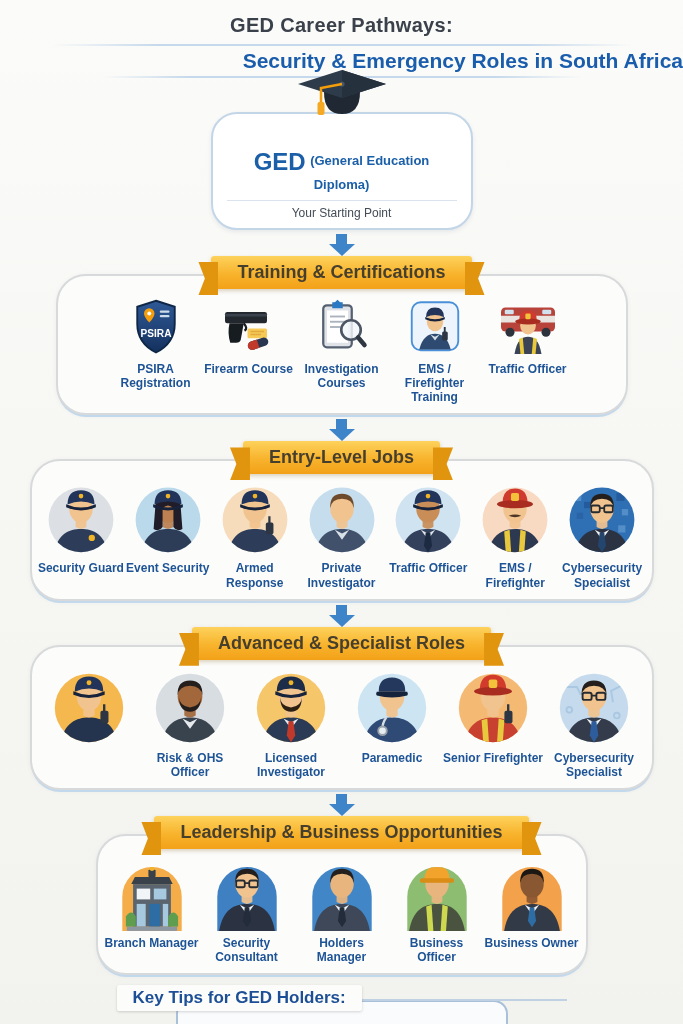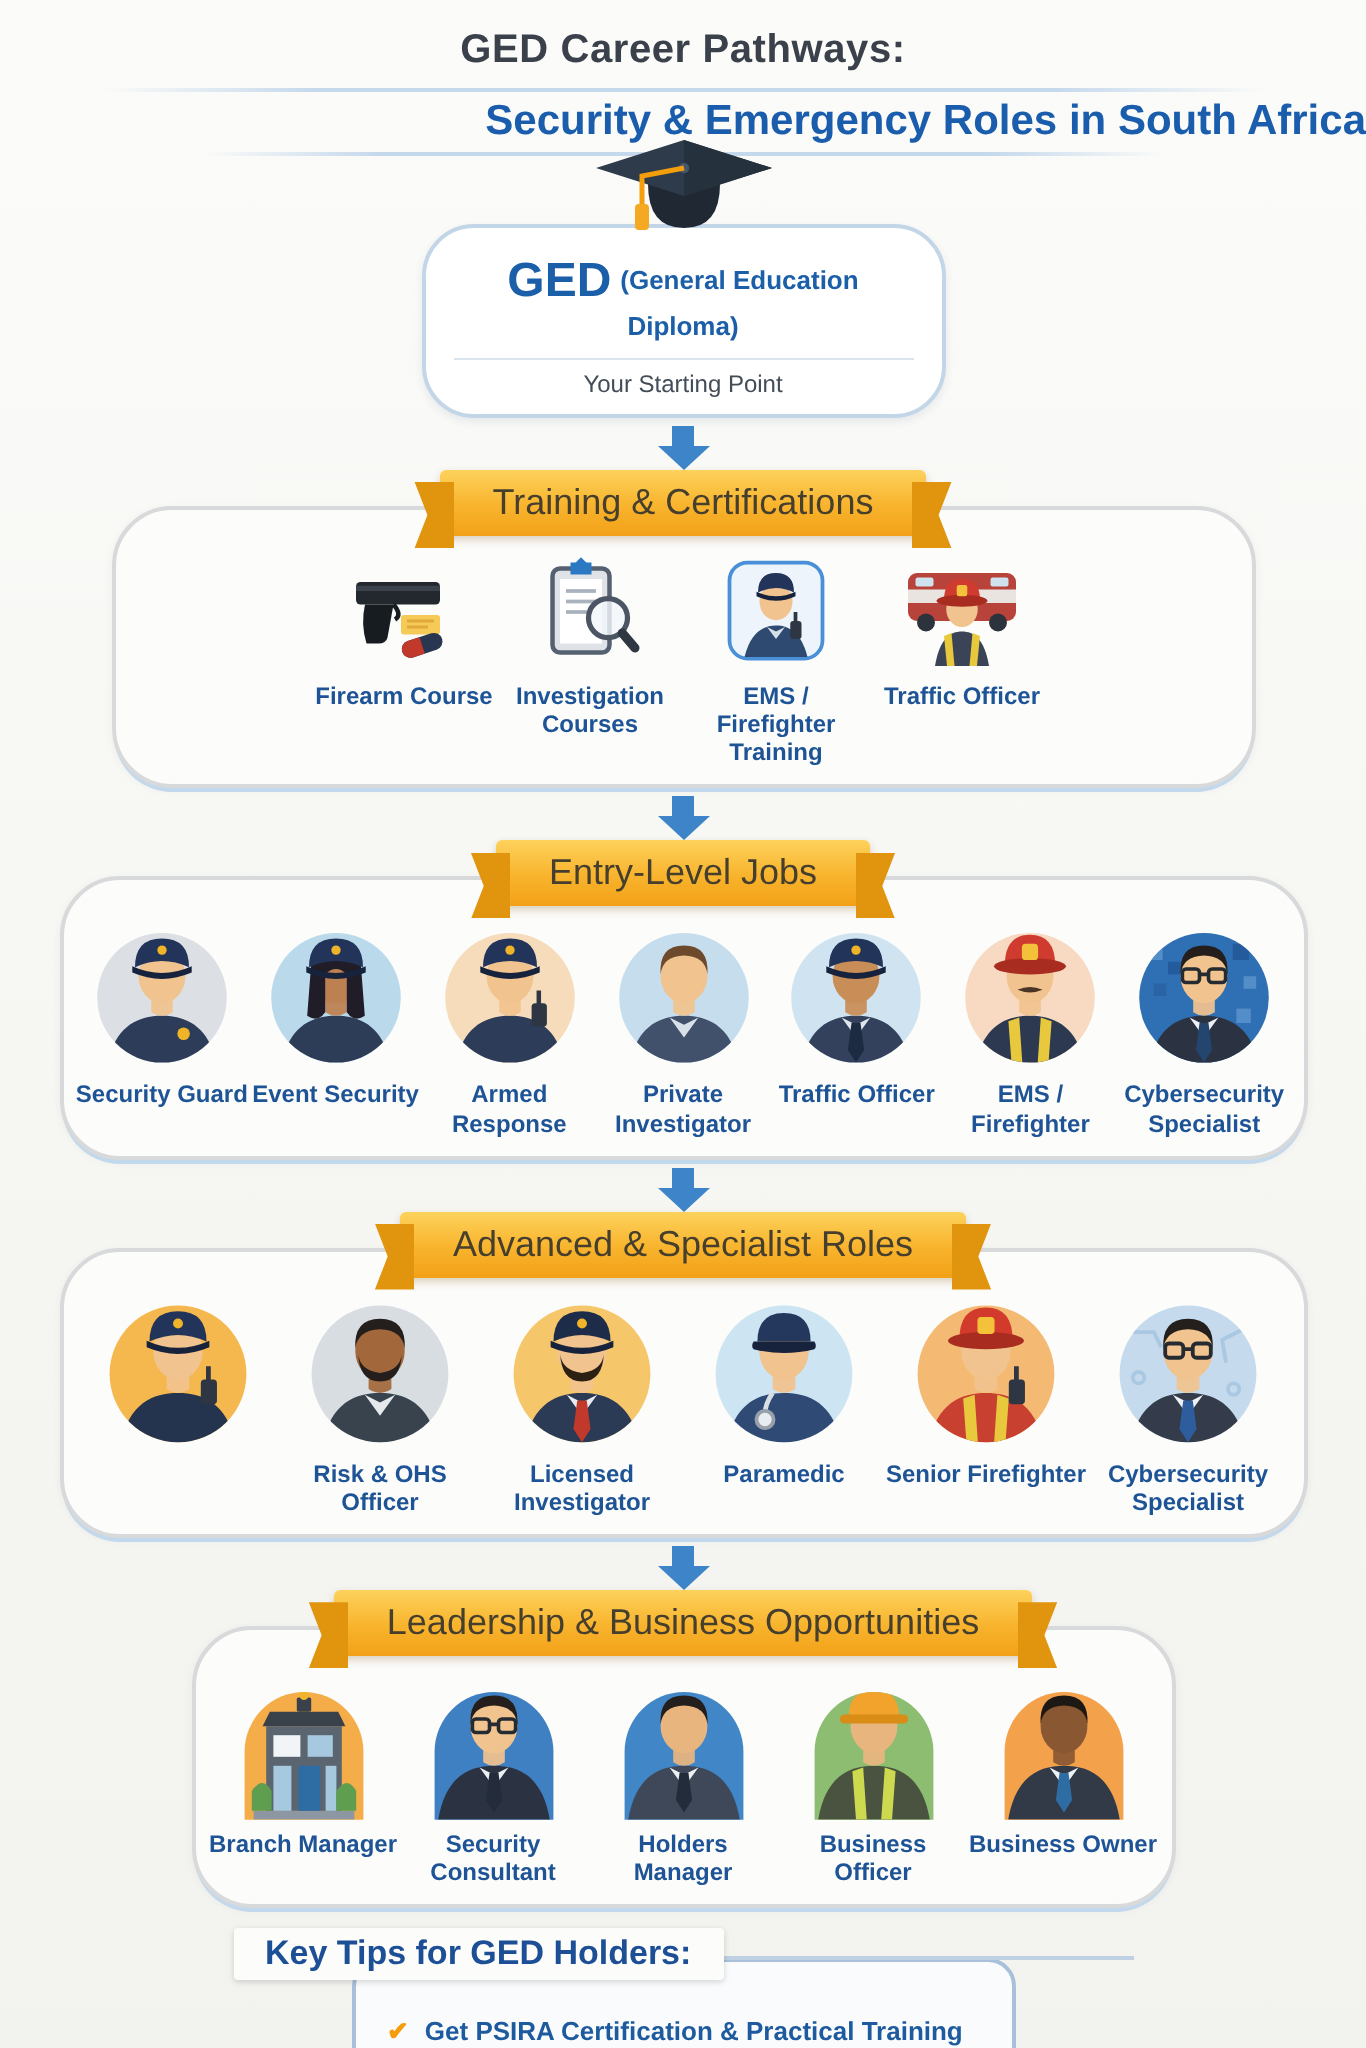--- a/index.html
+++ b/index.html
@@ -7,33 +7,33 @@
   body{font-family:"Liberation Sans",sans-serif;}
   .canvas{position:relative;width:683px;height:1024px;margin:0 auto;overflow:hidden;
     background:linear-gradient(180deg,#fbfbf9 0%,#f6f6f3 55%,#f2f2ef 100%);}
   
   .title{margin-top:8px;text-align:center;font-size:20px;line-height:34px;font-weight:bold;color:#3b414b;letter-spacing:.3px}
   .rule{height:2px;margin:2px auto;background:linear-gradient(90deg,rgba(190,214,235,0),#c6d9ec 18%,#c6d9ec 82%,rgba(190,214,235,0))}
   .rule1{width:580px}.rule2{width:480px}
   .subtitle{text-align:right;font-size:21px;line-height:26px;font-weight:bold;color:#1a5dad}
   
   .start-node{position:relative;width:262px;margin:34px auto 0;background:#ffffff;border:2px solid #c3d6e8;
-    border-radius:26px;padding:5px 14px 8px;text-align:center;box-shadow:0 2px 4px rgba(60,90,130,.10)}
+    border-radius:26px;padding:26px 14px 8px;text-align:center;box-shadow:0 2px 4px rgba(60,90,130,.10)}
   .cap{position:absolute;left:50%;top:-46px;transform:translateX(-50%);width:96px;height:56px}
   .ged-line{color:#1b5fa8;line-height:1.15;margin-top:8px}
   .ged-acro{font-size:24px;font-weight:bold;vertical-align:middle}
   .ged-full{font-size:13px;font-weight:bold;vertical-align:middle}
   .ged-tag{margin-top:6px;padding-top:5px;border-top:1px solid #dbe4ee;font-size:12px;color:#434c57}
   
   .arrowD{width:28px;margin:4px auto 0;display:flex;flex-direction:column;align-items:center}
   .arrowD .shaft{width:11px;height:10px;background:#3d85c8}
   .arrowD .head{width:0;height:0;border-left:13px solid transparent;border-right:13px solid transparent;border-top:12px solid #3d85c8}
   
   .banner-row{text-align:center;position:relative;z-index:3;margin-bottom:-15px}
-  .ribbon{position:relative;z-index:0;display:inline-block;padding:6px 26px;font-size:18px;font-weight:normal;color:#473f2d;
+  .ribbon{position:relative;z-index:0;display:inline-block;padding:6px 26px;font-size:18px;font-weight:bold;color:#473f2d;
     background:linear-gradient(180deg,#fdd25c 0%,#f8b32c 55%,#f2a118 100%);border-radius:3px;box-shadow:0 2px 4px rgba(120,80,0,.25)}
   .ribbon::before,.ribbon::after{content:"";position:absolute;top:6px;width:20px;height:100%;background:#e1950f;z-index:-1}
   .ribbon::before{left:-13px;clip-path:polygon(0 0,100% 0,100% 100%,0 100%,32% 50%)}
   .ribbon::after{right:-13px;clip-path:polygon(0 0,100% 0,68% 50%,100% 100%,0 100%)}
   
   .panel{position:relative;z-index:1;margin:0 auto;background:#fcfcfb;border:2px solid #d7d9db;border-radius:30px;
     padding:21px 6px 9px;display:flex;justify-content:center;align-items:flex-start;
     box-shadow:0 3px 0 -1px #c2d8ec,0 1px 5px rgba(0,0,0,.05)}
   .p-training{width:572px}
   .p-entry{width:624px}
@@ -93,20 +93,39 @@
   <div class="arrowD">
       <div class="shaft"></div>
       <div class="head"></div>
     </div>
 
   <div class="banner-row">
     <span class="ribbon">Training &amp; Certifications</span>
   </div>
   <div class="panel p-training">
 
+  <div class="cell">
+        <span class="art">
+          <svg viewBox="0 0 80 80">
+            <defs>
+              <linearGradient id="gs1" x1="0" y1="0" x2="0" y2="1">
+                <stop offset="0" stop-color="#2f5a97"></stop>
+                <stop offset="1" stop-color="#14315e"></stop>
+              </linearGradient>
+            </defs>
+            <path d="M40,5 L65,13 L65,36 C65,56 54,67 40,74 C26,67 15,56 15,36 L15,13 Z" fill="url(#gs1)" stroke="#0f2747" stroke-width="2.5"></path>
+            <path d="M31,15 a7,7 0 0 1 7,7 c0,5 -7,12 -7,12 c0,0 -7,-7 -7,-12 a7,7 0 0 1 7,-7 Z" fill="#f59e0b"></path>
+            <circle cx="31" cy="22" r="2.6" fill="#ffffff"></circle>
+            <rect x="45" y="18" width="13" height="3" rx="1.5" fill="#cfdcec"></rect>
+            <rect x="45" y="24" width="13" height="3" rx="1.5" fill="#cfdcec"></rect>
+            <text x="40" y="53" text-anchor="middle" font-family="Liberation Sans, sans-serif" font-size="13.5" font-weight="bold" fill="#ffffff">PSIRA</text>
+          </svg>
+        </span>
+        <span class="cell-label">PSIRA Registration</span>
+      </div>
       <div class="cell">
         <span class="art">
           <svg viewBox="0 0 80 80">
             <rect x="8" y="20" width="56" height="15" rx="3" fill="#23282e"></rect>
             <rect x="8" y="22.5" width="56" height="3.5" fill="#39424d"></rect>
             <path d="M14,35 L33,35 L29,57 Q28,61 23,61 L15,61 Q11,48 14,35 Z" fill="#171c21"></path>
             <path d="M33,35 Q39,42 34,45" stroke="#171c21" stroke-width="3" fill="none"></path>
             <rect x="38" y="42" width="26" height="13" rx="2" fill="#f5ca57"></rect>
             <line x1="42" y1="46" x2="60" y2="46" stroke="#e2a93c" stroke-width="2"></line>
             <line x1="42" y1="50" x2="56" y2="50" stroke="#e2a93c" stroke-width="2"></line>

